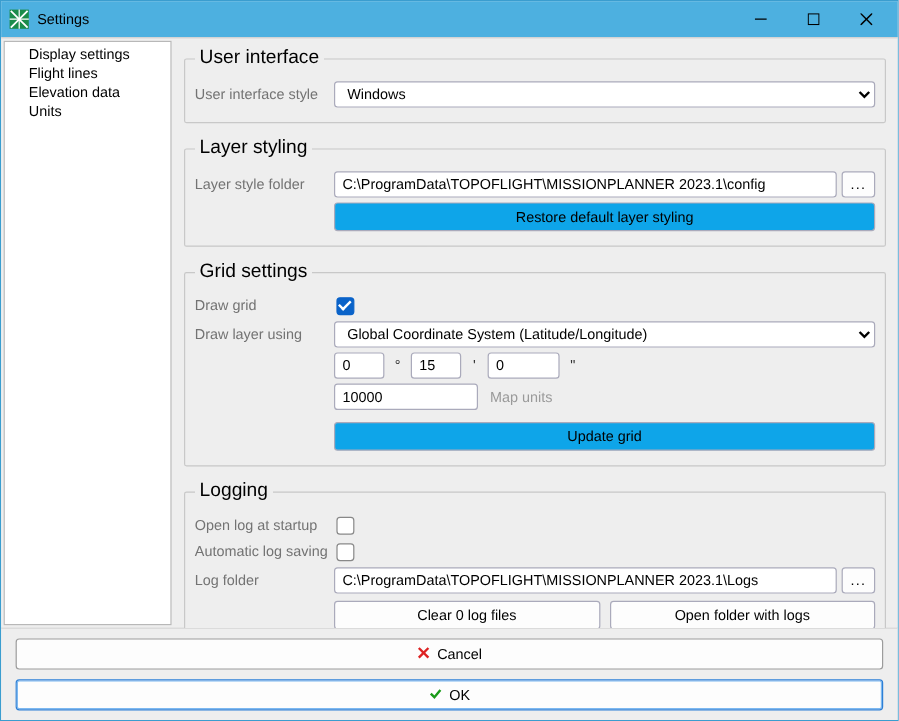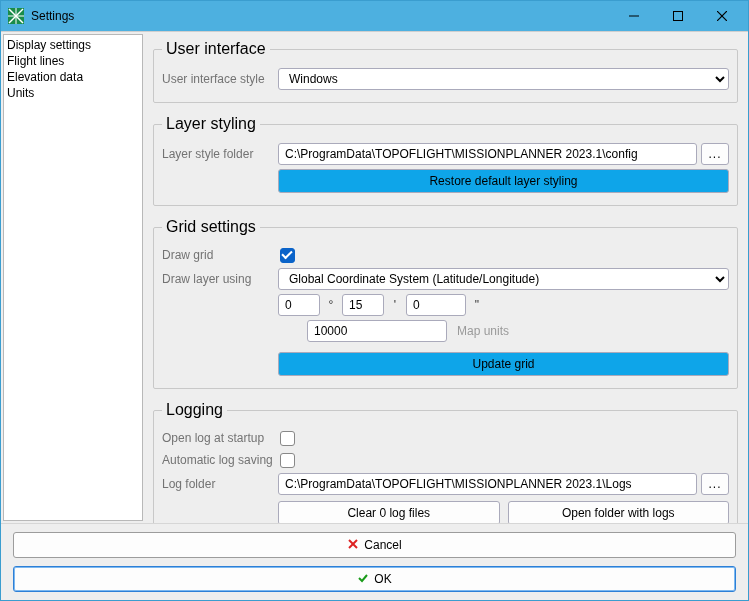--- a/index.html
+++ b/index.html
@@ -4,41 +4,41 @@
 <style>
   * { box-sizing: border-box; }
   html, body { margin: 0; padding: 0; font-family: "Segoe UI", Tahoma, sans-serif; font-size: 12px; background: #fff; }
   .window { width: 749px; height: 601px; border: 1px solid #3a9dcf; display: flex; flex-direction: column; background: #eeeeee; }
   .titlebar { height: 30px; background: #4db0e0; display: flex; align-items: center; padding: 0 4px; }
   .titlebar .app-icon { width: 18px; height: 18px; margin: 0 6px 0 2px; }
   .titlebar .title { flex: 1; color: #000; font-size: 12px; }
   .titlebar .win-btn { width: 44px; height: 28px; display: flex; align-items: center; justify-content: center; cursor: default; }
   .body { flex: 1; display: flex; background: #eeeeee; border-top: 1px solid #cfcfcf; overflow: hidden; }
   .sidebar { width: 140px; background: #ffffff; border: 1px solid #b8b8b8; margin: 2px 0 2px 2px; padding: 2px 0; }
-  .sidebar-item { padding: 1px 3px; font-size: 12px; cursor: default; color: #000; }
+  .sidebar-item { padding: 1px 20px; font-size: 12px; cursor: default; color: #000; }
   .main { flex: 1; padding: 4px 10px 4px 10px; overflow: auto; }
   fieldset { border: 1px solid #c8c8c8; border-radius: 2px; margin: 4px 0 12px 0; padding: 6px 8px 8px 8px; background: #eeeeee; }
   legend { padding: 0 4px; color: #000; font-size: 16px; }
   .row { display: flex; align-items: center; margin: 4px 0; }
   .label-col { width: 116px; font-size: 12px; color: #737373; }
   .ctrl-col { flex: 1; display: flex; align-items: center; gap: 4px; }
   select, input[type=text] { font-family: inherit; font-size: 12px; height: 22px; border: 1px solid #aab; border-radius: 3px; padding: 1px 6px; background: #fff; }
   select { width: 100%; }
   .path-input { flex: 1; }
   .browse-btn { width: 28px; height: 22px; border: 1px solid #aab; border-radius: 3px; background: #fdfdfd; display: flex; align-items: center; justify-content: center; font-size: 12px; cursor: default; letter-spacing: 1px; }
   .wide-btn { width: 100%; height: 24px; border: 1px solid #aab; border-radius: 3px; background: #0ea5e9; font-size: 12px; cursor: default; }
   .half-btn { flex: 1; height: 24px; border: 1px solid #aab; border-radius: 3px; background: #fdfdfd; font-size: 12px; cursor: default; }
   .checkbox-cell { width: 18px; height: 18px; display: flex; align-items: center; justify-content: center; }
   .cb { width: 15px; height: 15px; border: 1px solid #888; border-radius: 3px; background: #fff; display: flex; align-items: center; justify-content: center; }
   .cb.checked { background: #0a63c9; border-color: #0a63c9; }
   .cb.checked::after { content: ""; width: 4px; height: 8px; border: solid #fff; border-width: 0 2px 2px 0; transform: rotate(45deg) translate(-1px,-1px); }
   .dms-input { width: 42px; }
   .dms-input-wide { width: 60px; }
   .unit-sym { width: 14px; text-align: center; color: #333; }
-  .map-units-input { width: 140px; margin-left: 29px; }
+  .map-units-input { width: 120px; }
   .hint { color: #9a9a9a; margin-left: 6px; }
   .footer { display: flex; justify-content: flex-start; gap: 8px; padding: 8px 12px; border-top: 1px solid #d6d6d6; background: #eeeeee; flex-direction: column; }
   .dlg-btn { min-width: 82px; height: 26px; border: 1px solid #9c9c9c; border-radius: 3px; background: #fdfdfd; display: flex; align-items: center; justify-content: center; gap: 5px; font-size: 12px; cursor: default; padding: 0 10px; }
   .dlg-btn.ok { border: 1px solid #2d7fd6; box-shadow: 0 0 0 1px #7cb8f0 inset; }
   .btn-row { display: flex; gap: 8px; margin-top: 6px; }
   .offset { margin-left: 116px; }
 </style>
 </head>
 <body>
 

